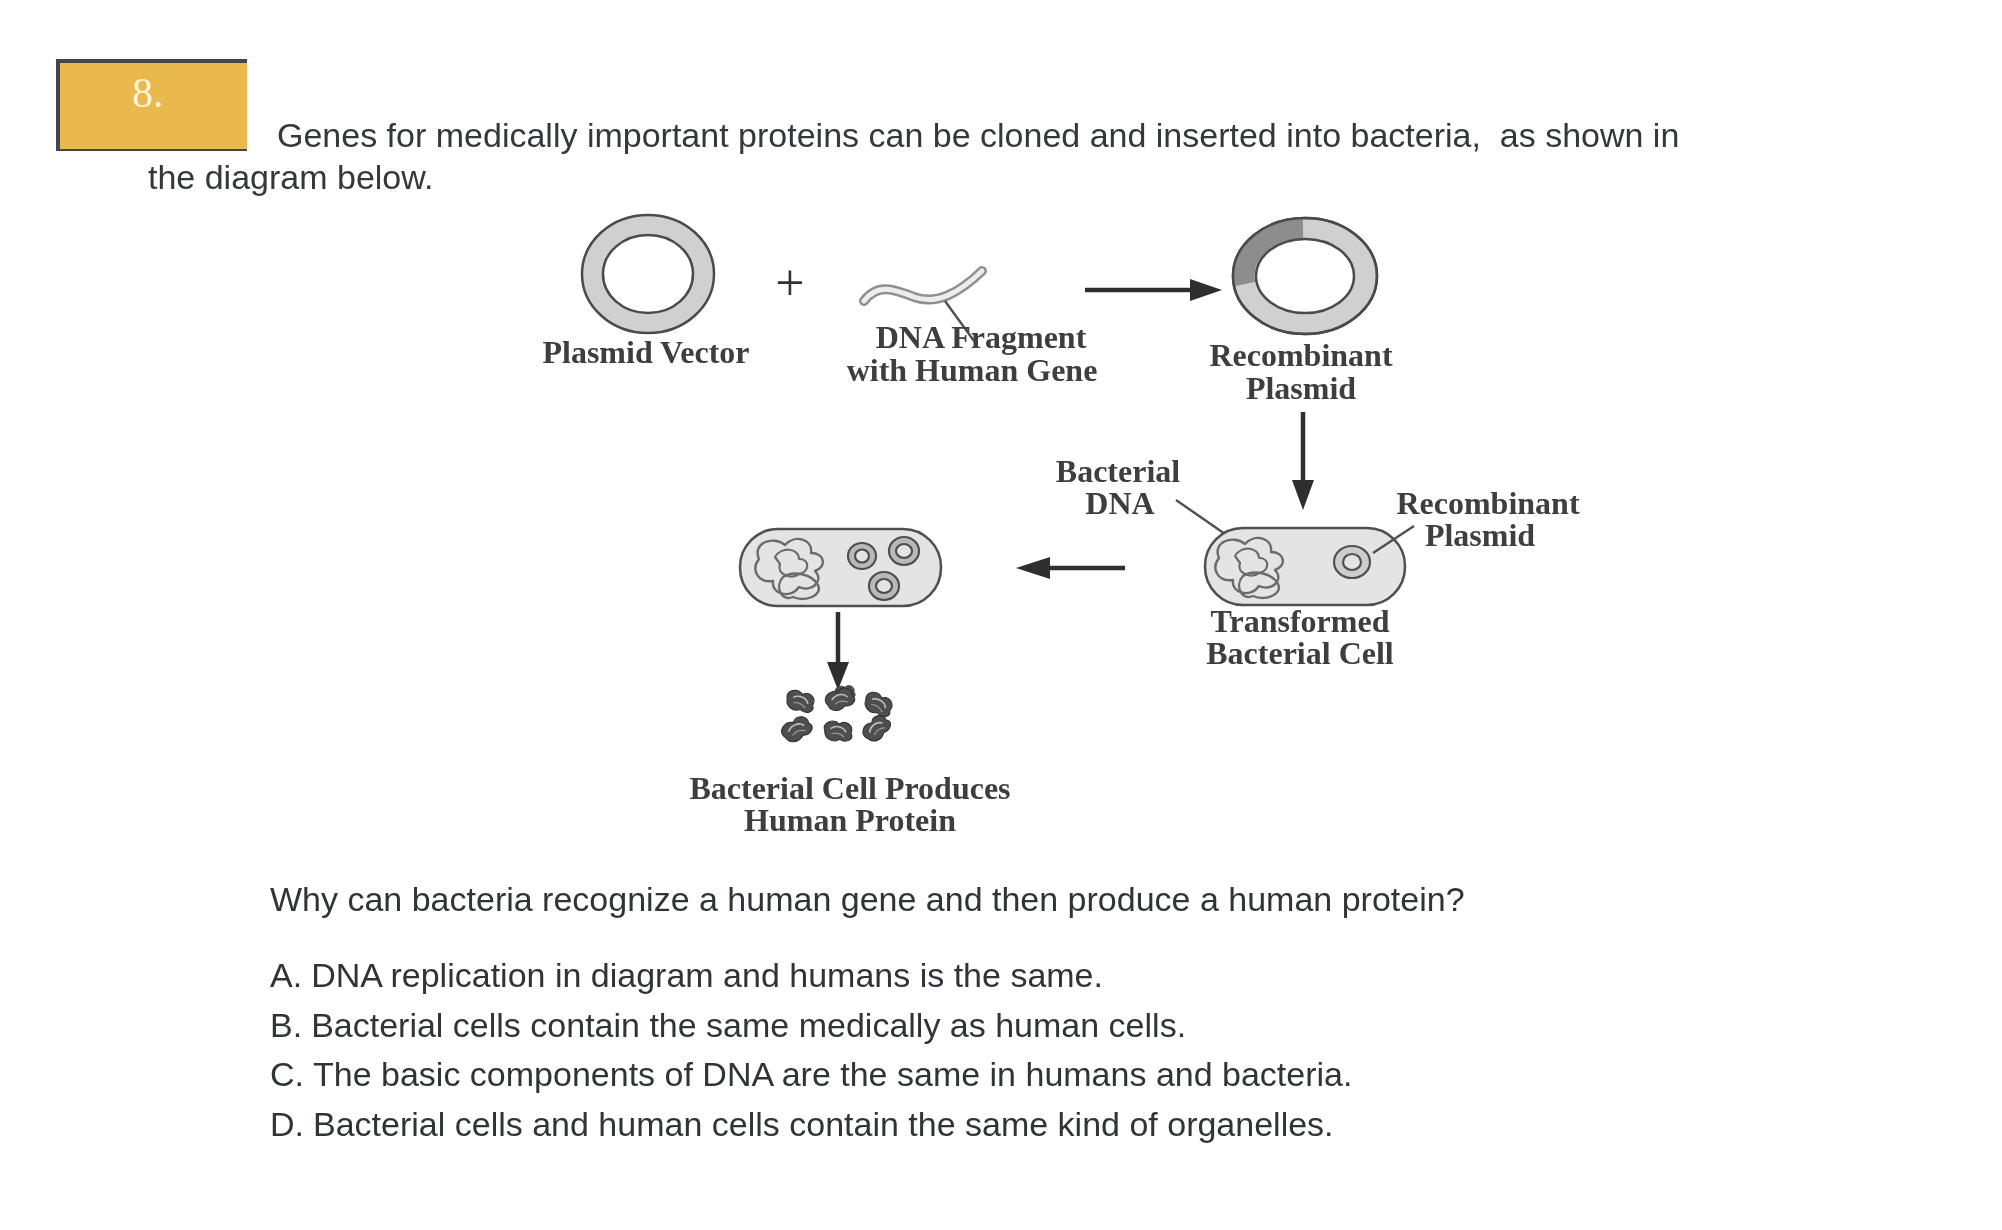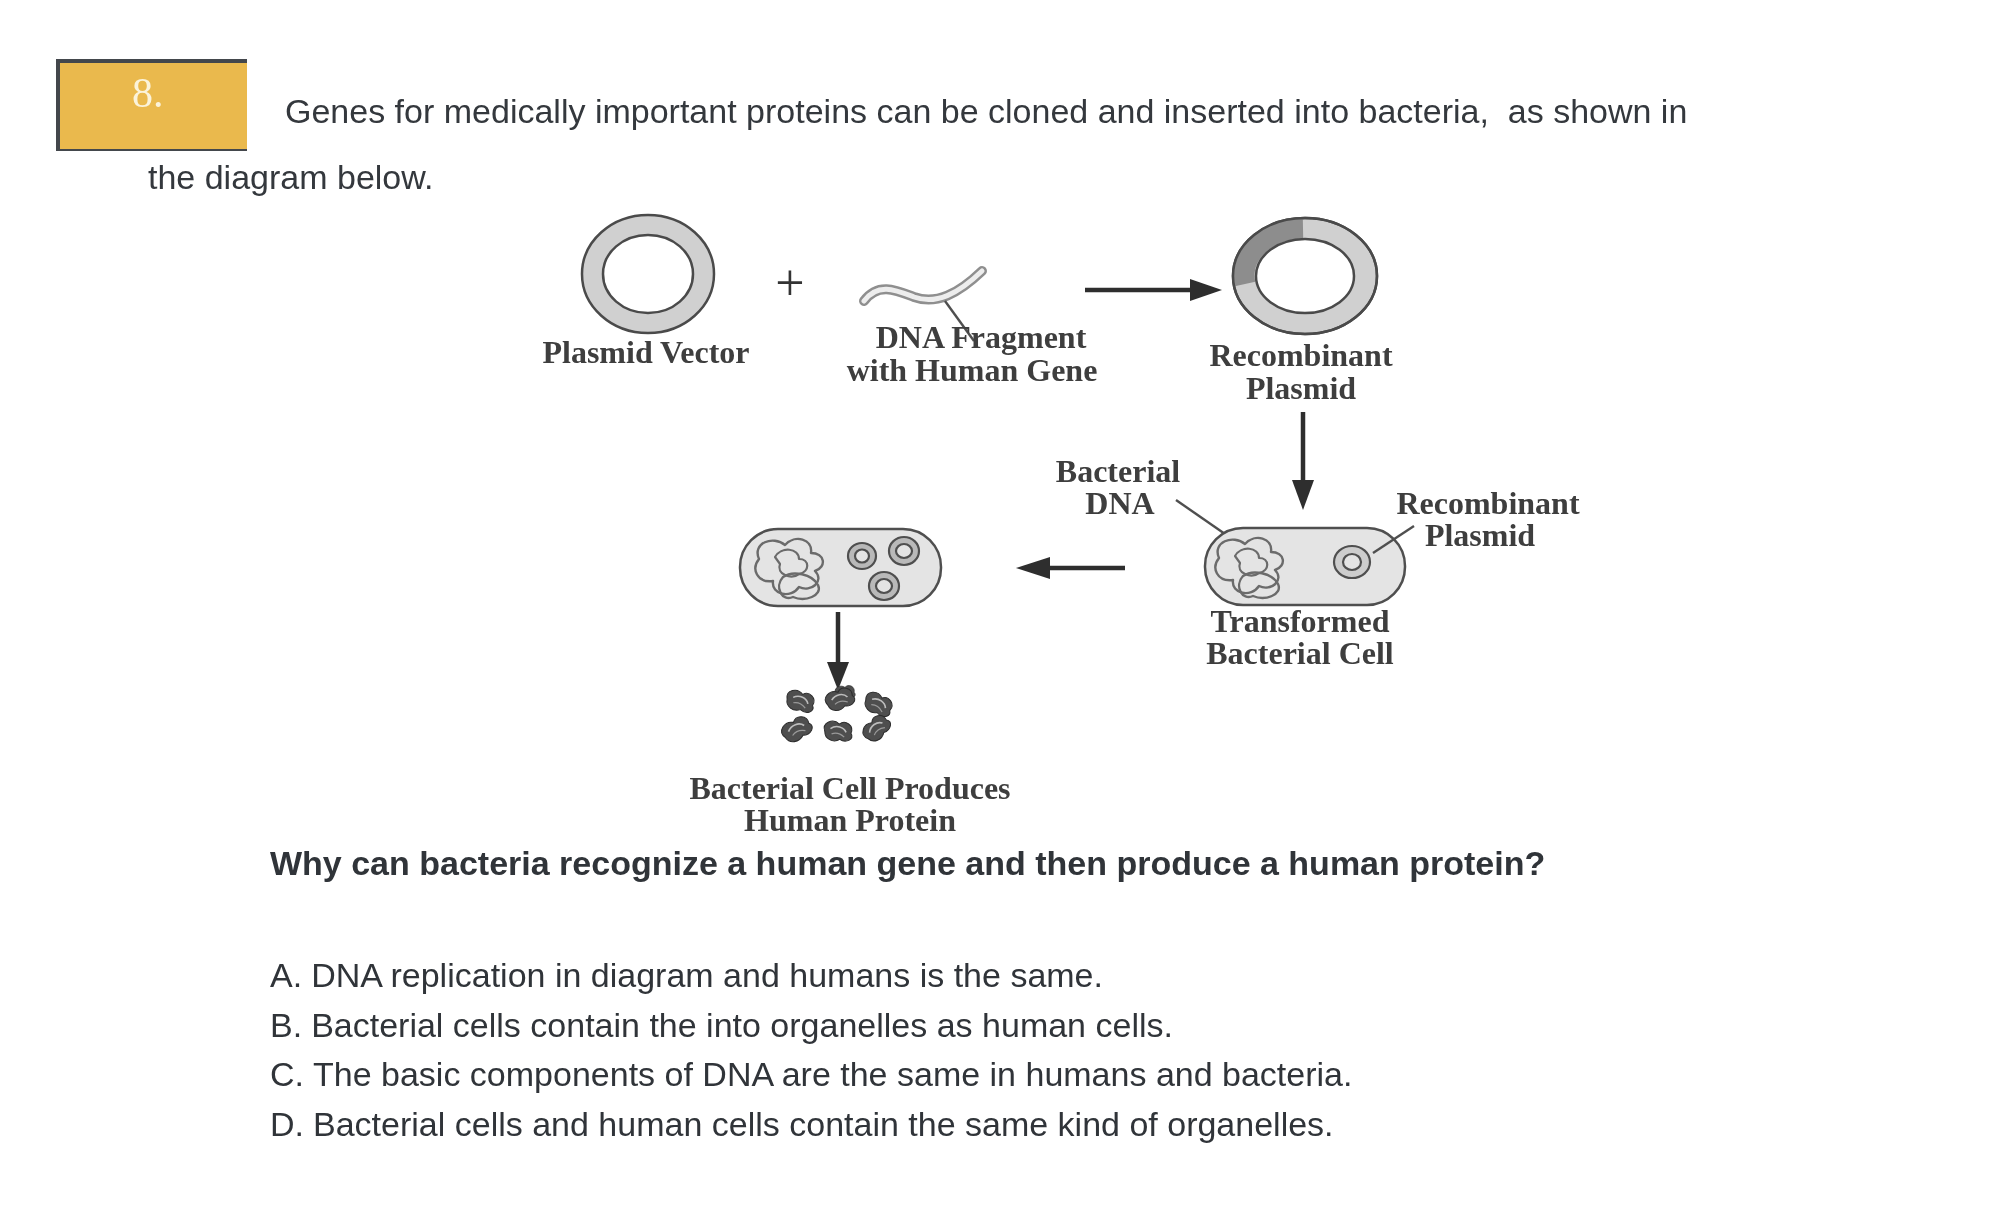--- a/index.html
+++ b/index.html
@@ -28,21 +28,21 @@
   }
   svg text.plus{font-size:52px;font-weight:normal;fill:#333333;}
 </style>
 </head>
 <body>
 
 <div class="abs qbox">
   <span class="qnum">8.</span>
 </div>
 
-<div class="abs text-line" style="left:277px;top:92px;margin-left:8px;">Genes for medically important proteins can be cloned and inserted into bacteria,  as shown in</div>
+<div class="abs text-line" style="left:277px;top:116px;">Genes for medically important proteins can be cloned and inserted into bacteria,  as shown in</div>
 <div class="abs text-line" style="left:148px;top:158px;text-align:right;">the diagram below.</div>
 
 <svg class="abs" style="left:0;top:0;" width="2002" height="850" viewBox="0 0 2002 850">
   <defs>
     <g id="tangle">
       <path d="M -38 -8 C -45 -24 -24 -32 -12 -22 C -2 -33 16 -28 14 -14 C 28 -14 30 0 18 4 C 28 14 14 26 2 20 C -6 32 -26 28 -24 14 C -40 16 -46 2 -38 -8 Z" fill="none" stroke="#6b6b6b" stroke-width="2.4" stroke-linejoin="round"></path>
       <path d="M -22 -10 C -16 -21 2 -19 2 -8 C 13 -8 13 5 2 7 C -6 13 -21 7 -17 -3 Z" fill="none" stroke="#6b6b6b" stroke-width="2.2" stroke-linejoin="round"></path>
       <path d="M -14 10 C -4 3 15 7 21 18 C 26 29 8 35 -4 30 C -15 35 -23 20 -14 10 Z" fill="none" stroke="#6b6b6b" stroke-width="2.4" stroke-linejoin="round"></path>
     </g>
     <g id="protein">
@@ -132,29 +132,29 @@
     <use href="#protein" transform="translate(840,700) rotate(-15)"></use>
     <use href="#protein" transform="translate(878,705) rotate(30)"></use>
     <use href="#protein" transform="translate(797,730) rotate(-25) scale(1.05)"></use>
     <use href="#protein" transform="translate(838,732) rotate(10)"></use>
     <use href="#protein" transform="translate(877,729) rotate(-40)"></use>
   </g>
   <text x="850" y="799" text-anchor="middle">Bacterial Cell Produces</text>
   <text x="850" y="831" text-anchor="middle">Human Protein</text>
 </svg>
 
-<div class="abs text-line question-line" style="left:270px;top:844px;font-weight:bold;">Why can bacteria recognize a human gene and then produce a human protein?</div>
+<div class="abs text-line question-line" style="left:270px;top:880px;">Why can bacteria recognize a human gene and then produce a human protein?</div>
 
 <div class="abs option" style="left:270px;top:956px;">
   <span class="opt-letter">A.</span>
   <span class="opt-text">DNA replication in diagram and humans is the same.</span>
 </div>
 <div class="abs option" style="left:270px;top:1006px;">
   <span class="opt-letter">B.</span>
-  <span class="opt-text">Bacterial cells contain the into organelles as human cells.</span>
+  <span class="opt-text">Bacterial cells contain the same medically as human cells.</span>
 </div>
 <div class="abs option" style="left:270px;top:1055px;">
   <span class="opt-letter">C.</span>
   <span class="opt-text">The basic components of DNA are the same in humans and bacteria.</span>
 </div>
 <div class="abs option" style="left:270px;top:1105px;">
   <span class="opt-letter">D.</span>
   <span class="opt-text">Bacterial cells and human cells contain the same kind of organelles.</span>
 </div>
 

